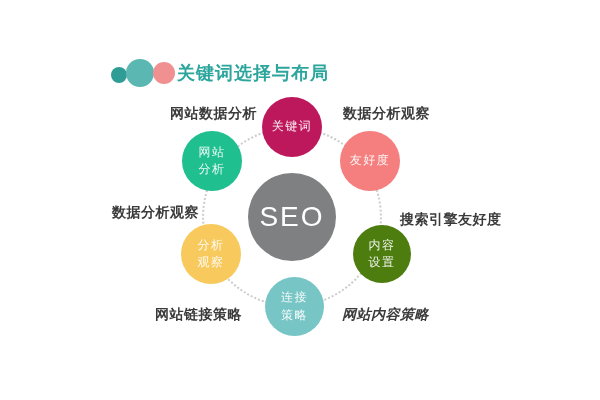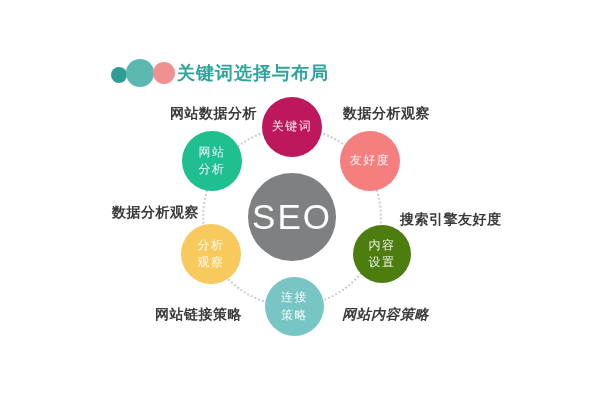--- a/index.html
+++ b/index.html
@@ -44,21 +44,21 @@
     text-align: center;
     color: rgba(255,255,255,0.92);
     font-size: 12px;
     line-height: 1.45;
     letter-spacing: 1.5px;
   }
   .node .nline { display: block; }
   .node-center {
     left: 248px; top: 173px;
     width: 88px; height: 88px;
-    font-size: 35px;
+    font-size: 28px;
     letter-spacing: 2px;
     color: #ffffff;
     font-weight: 400;
   }
   .n0 { left: 262px; top:  97px; width: 60px; height: 60px; } 
   .n1 { left: 340px; top: 131px; width: 60px; height: 60px; } 
   .n2 { left: 353px; top: 225px; width: 58px; height: 58px; } 
   .n3 { left: 265px; top: 277px; width: 59px; height: 59px; } 
   .n4 { left: 181px; top: 224px; width: 60px; height: 60px; } 
   .n5 { left: 182px; top: 131px; width: 60px; height: 60px; } 

